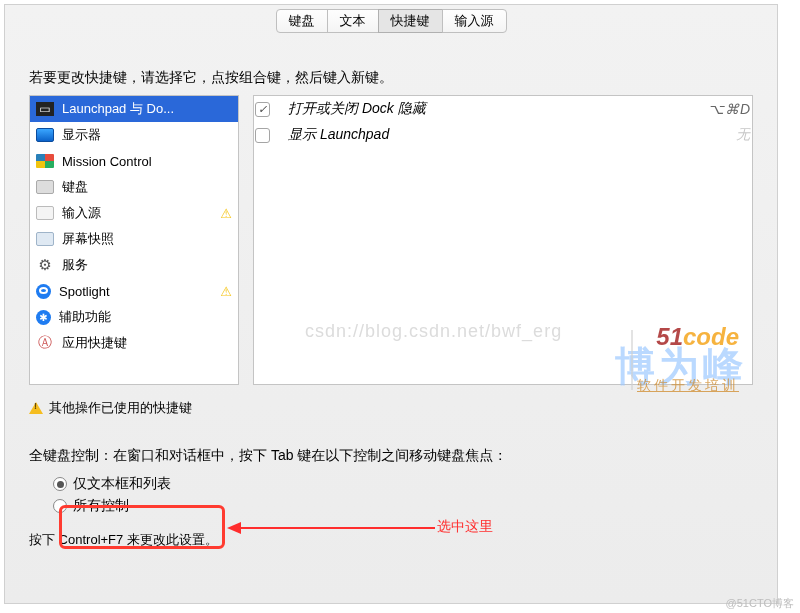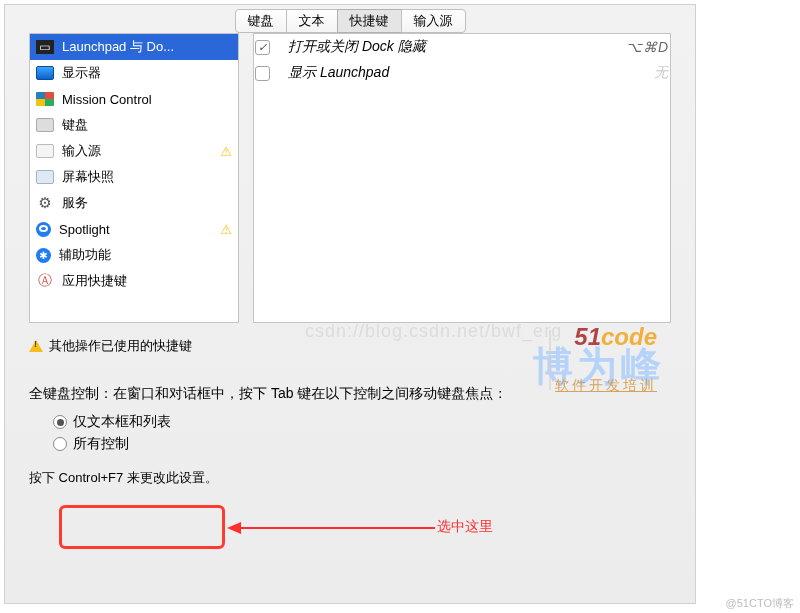--- a/index.html
+++ b/index.html
@@ -8,21 +8,21 @@
     font-size: 13px;
     background: #fff;
     color: #000;
     width: 800px;
     height: 613px;
     position: relative;
     overflow: hidden;
   }
   .canvas {
     position: relative;
-    width: 692px;
+    width: 774px;
     height: 600px;
     margin: 4px;
     border: 1px solid #d0d0d0;
     background: #efefef;
     background: linear-gradient(#f2f2f2, #ececec);
     padding: 0;
   }
   
   .tabs {
     display: flex;
@@ -194,20 +194,21 @@
 
 <div class="canvas">
 
   <div class="tabs">
     <div class="tab first">键盘</div>
     <div class="tab">文本</div>
     <div class="tab active">快捷键</div>
     <div class="tab last">输入源</div>
   </div>
 
+  <div class="instruction">若要更改快捷键，请选择它，点按组合键，然后键入新键。</div>
 
   <div class="panels">
 
     <div class="list">
       <div class="list-item sel">
         <span class="ico ico-dock">▭</span>
         <span>Launchpad 与 Do...</span>
       </div>
       <div class="list-item">
         <span class="ico ico-disp"></span>

